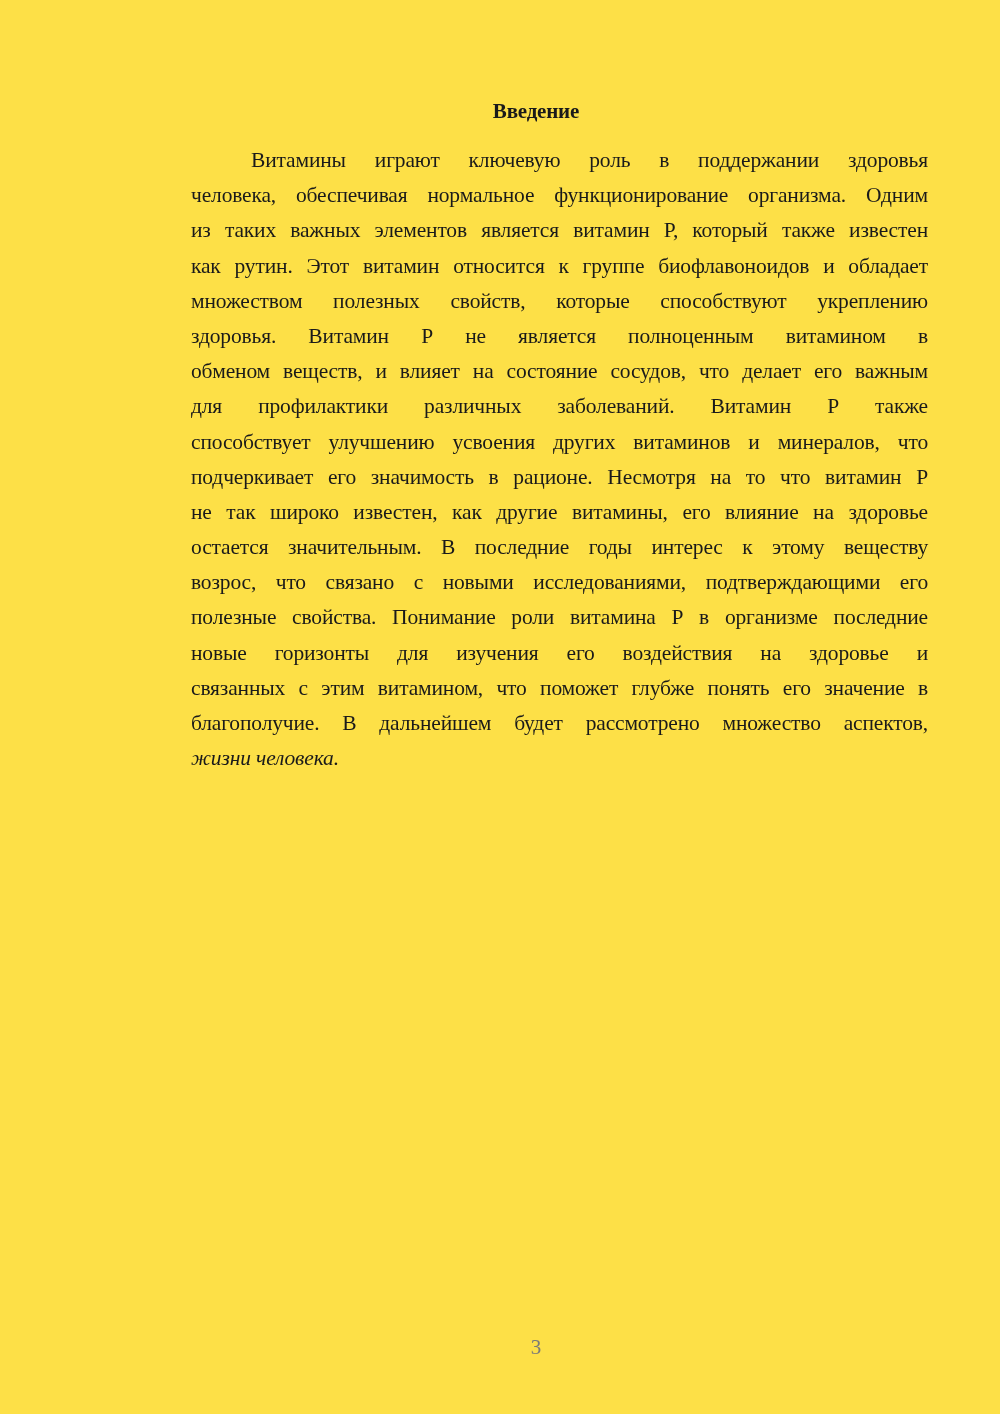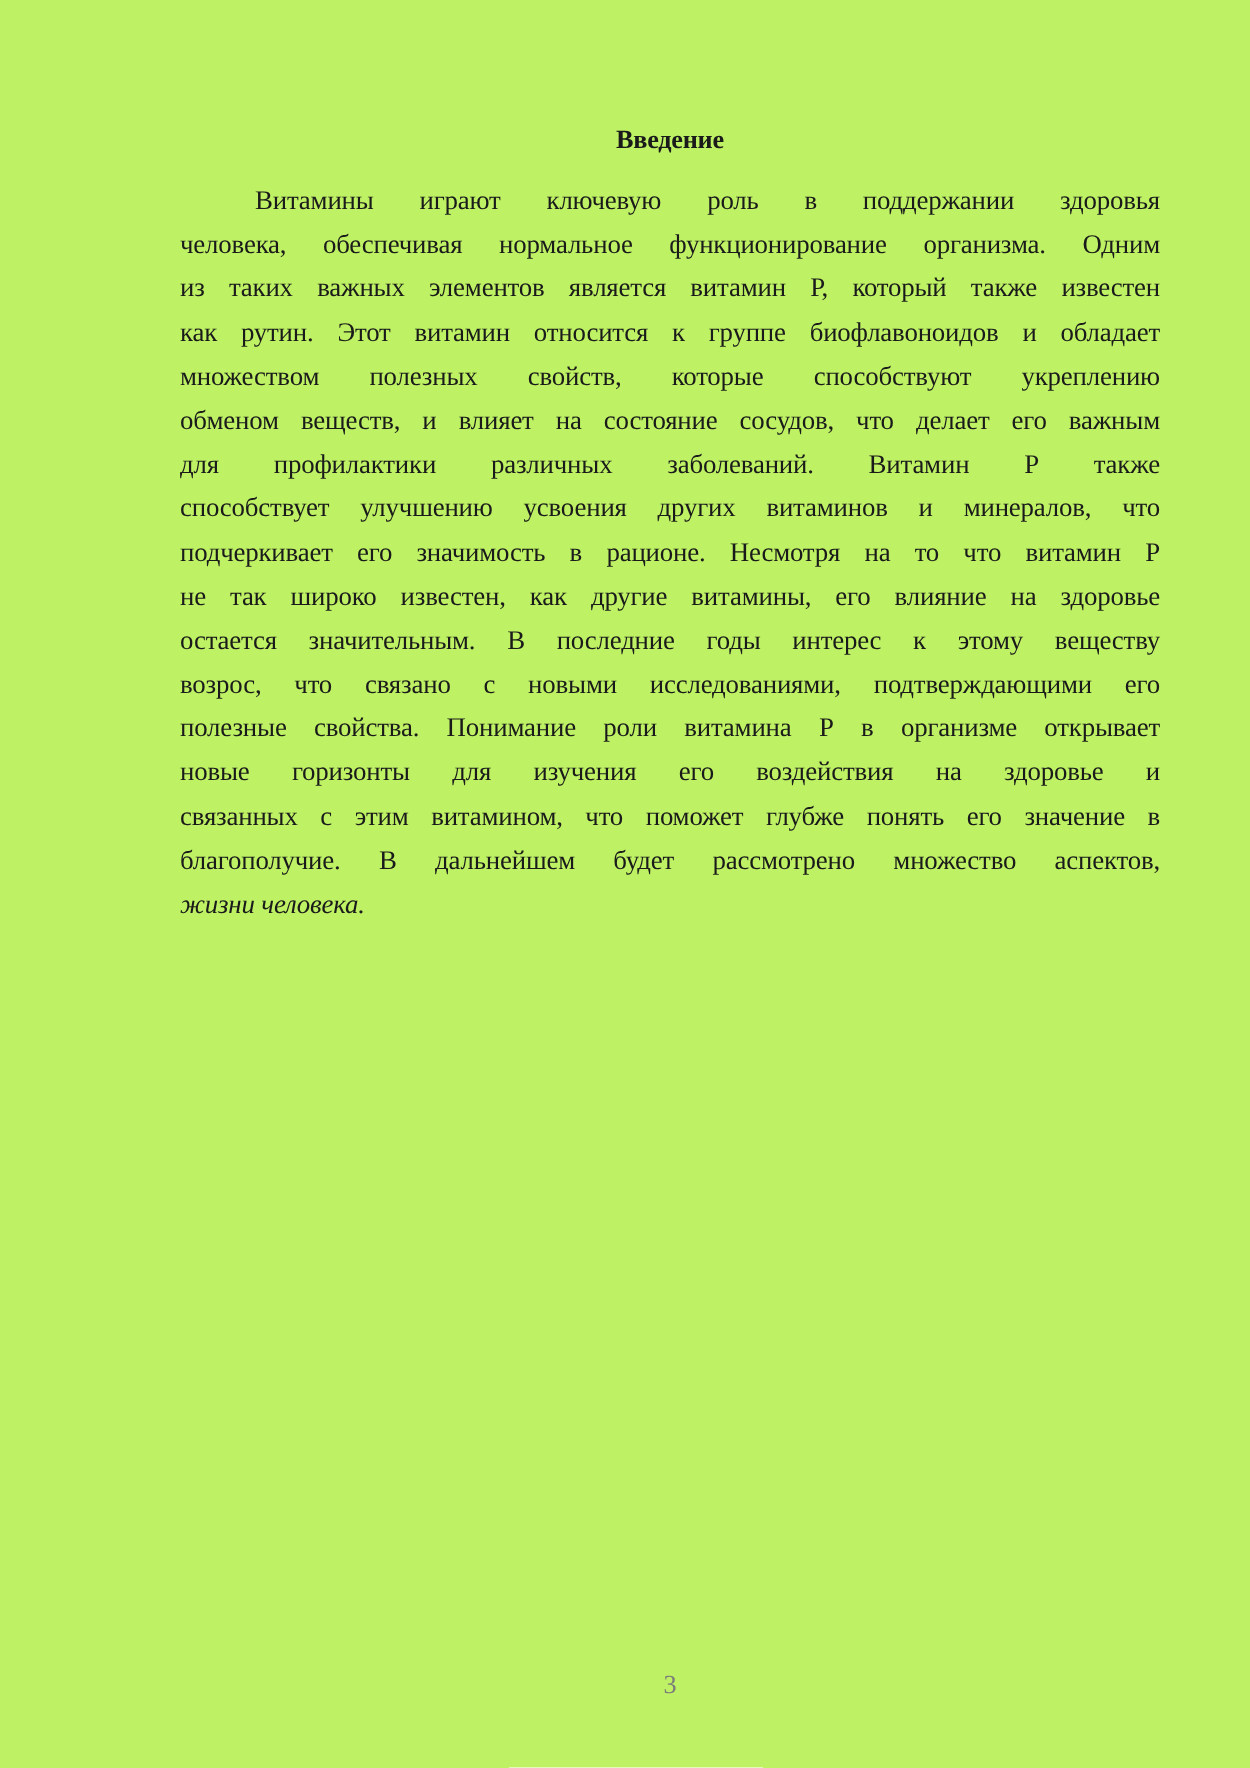--- a/index.html
+++ b/index.html
@@ -13,21 +13,21 @@
     position: relative;
     overflow: hidden;
     font-family: "Liberation Serif", "DejaVu Serif", serif;
     color: #1a1a1a;
   }
   .page {
     position: absolute;
     left: 0; top: 0;
     width: 1000px;
     height: 1414px;
-    background: #bef264;
+    background: #fde047;
   }
   .heading {
     position: absolute;
     top: 96px;
     left: 0;
     width: 1072px;
     text-align: center;
     font-weight: bold;
     font-size: 21px;
     line-height: 30px;
@@ -41,20 +41,21 @@
   }
   .line {
     display: block;
     height: 35.2px;
     line-height: 35.2px;
     font-size: 21.5px;
     white-space: nowrap;
     text-align: justify;
     text-align-last: justify;
     letter-spacing: -0.15px;
+    margin-left: 47px;
   }
   .line.first {
     padding-left: 60px;
   }
   .line.last {
     text-align-last: left;
     font-style: italic;
   }
   .page-number {
     position: absolute;
@@ -72,28 +73,29 @@
 
 <div class="page">
   <div class="heading">Введение</div>
 
   <div class="body-text">
     <span class="line first">Витамины играют ключевую роль в поддержании здоровья</span>
     <span class="line">человека, обеспечивая нормальное функционирование организма. Одним</span>
     <span class="line">из таких важных элементов является витамин Р, который также известен</span>
     <span class="line">как рутин. Этот витамин относится к группе биофлавоноидов и обладает</span>
     <span class="line">множеством полезных свойств, которые способствуют укреплению</span>
+    <span class="line">здоровья. Витамин Р не является полноценным витамином в</span>
     <span class="line">обменом веществ, и влияет на состояние сосудов, что делает его важным</span>
     <span class="line">для профилактики различных заболеваний. Витамин Р также</span>
     <span class="line">способствует улучшению усвоения других витаминов и минералов, что</span>
     <span class="line">подчеркивает его значимость в рационе. Несмотря на то что витамин Р</span>
     <span class="line">не так широко известен, как другие витамины, его влияние на здоровье</span>
     <span class="line">остается значительным. В последние годы интерес к этому веществу</span>
     <span class="line">возрос, что связано с новыми исследованиями, подтверждающими его</span>
-    <span class="line">полезные свойства. Понимание роли витамина Р в организме открывает</span>
+    <span class="line">полезные свойства. Понимание роли витамина Р в организме последние</span>
     <span class="line">новые горизонты для изучения его воздействия на здоровье и</span>
     <span class="line">связанных с этим витамином, что поможет глубже понять его значение в</span>
     <span class="line">благополучие. В дальнейшем будет рассмотрено множество аспектов,</span>
     <span class="line last">жизни человека.</span>
   </div>
 
   <div class="page-number">3</div>
 </div>
 
 </body></html>

